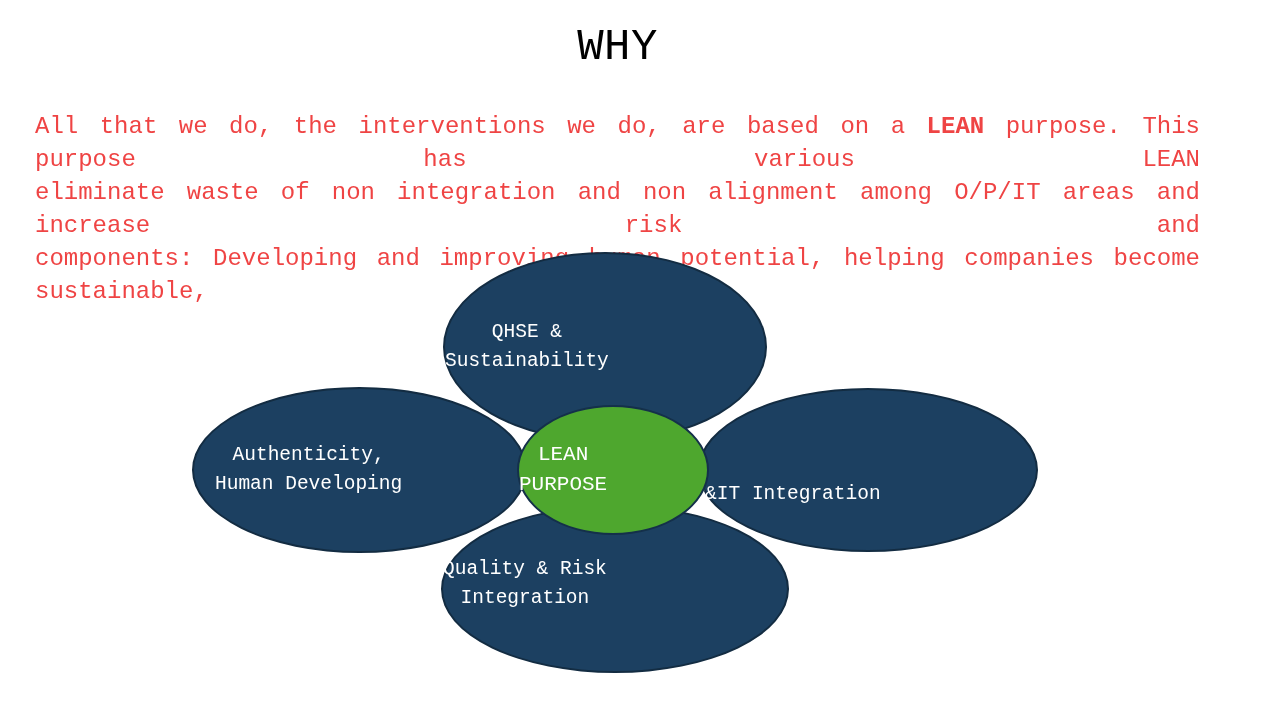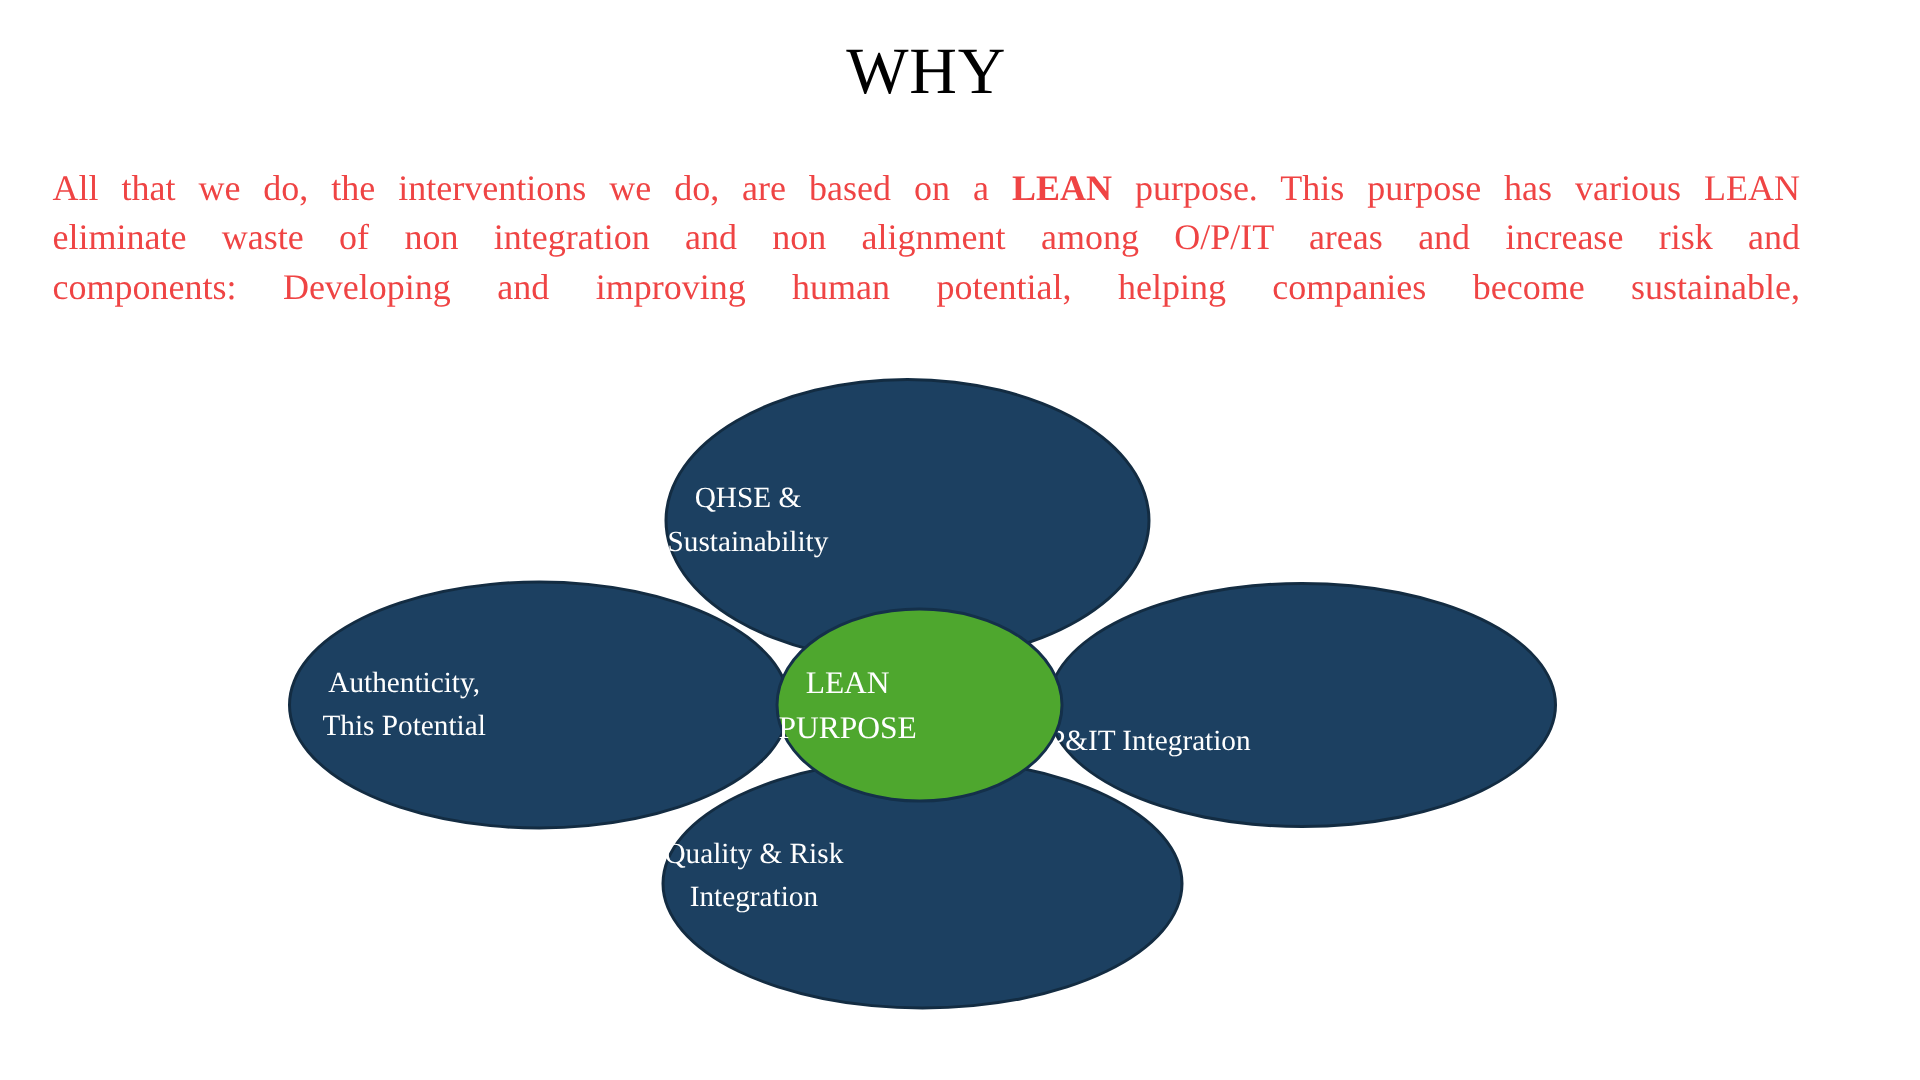--- a/index.html
+++ b/index.html
@@ -2,21 +2,21 @@
 <html><head>
 <meta charset="utf-8">
 <style>
   html, body { margin: 0; padding: 0; background: #ffffff; }
   .slide {
     position: relative;
     width: 1280px;
     height: 704px;
     background: #ffffff;
     overflow: hidden;
-    font-family: Liberation Serif, serif;
+    font-family: Liberation Mono, monospace;
   }
   .title {
     position: absolute;
     left: 35px;
     top: 22px;
     width: 1165px;
     margin: 0;
     text-align: center;
     font-size: 44px;
     font-weight: 400;
@@ -90,21 +90,21 @@
     <div class="petal petal-top">
       <div class="label">
         <span>QHSE &amp;</span>
         <span>Sustainability</span>
       </div>
     </div>
 
     <div class="petal petal-left">
       <div class="label">
         <span>Authenticity,</span>
-        <span>This Potential</span>
+        <span>Human Developing</span>
       </div>
     </div>
 
     <div class="petal petal-right">
       <div class="label">
         <span>O&amp;P&amp;IT Integration</span>
       </div>
     </div>
 
     <div class="petal petal-bottom">

